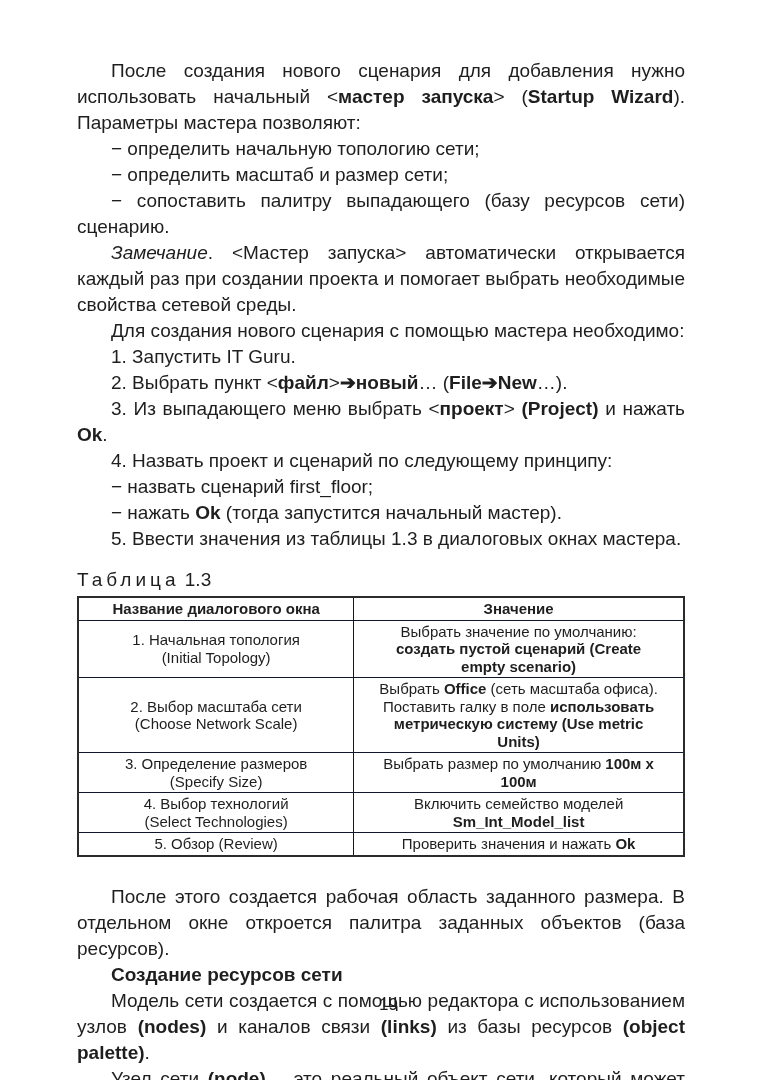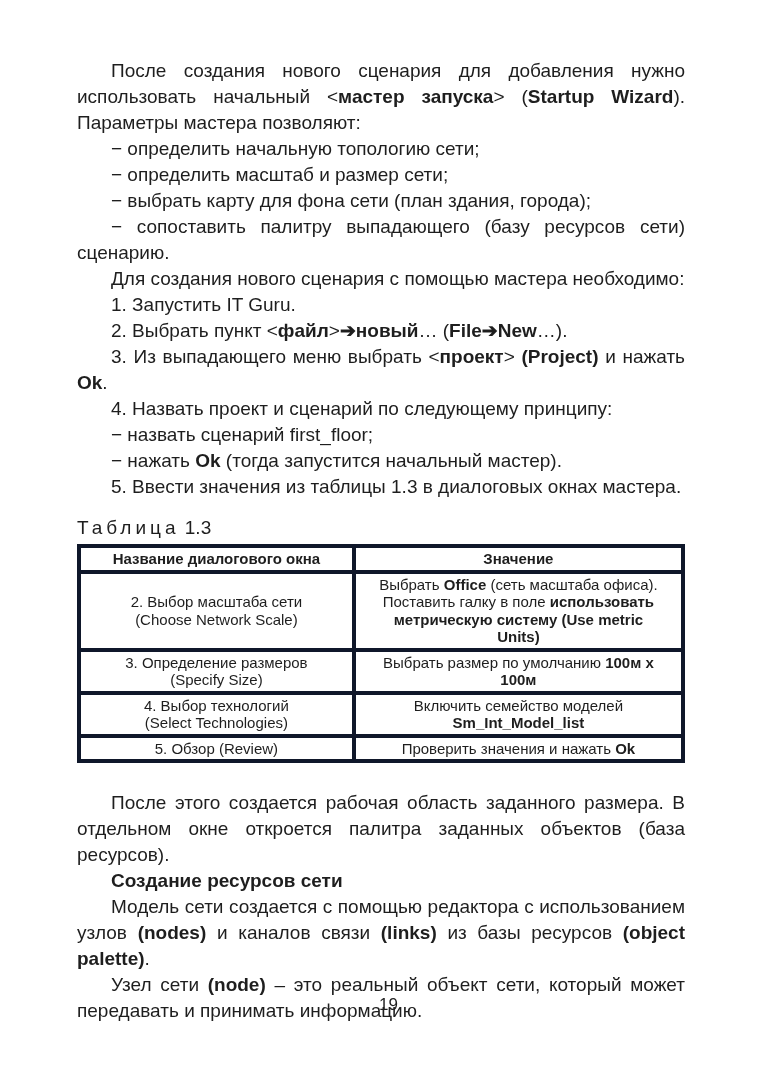--- a/index.html
+++ b/index.html
@@ -33,21 +33,21 @@
   }
   .caption .spaced{letter-spacing:4px;}
   table.dlg{
     width:100%;
     border-collapse:collapse;
     border:2px solid #2b2b2b;
     font-size:15px;
     line-height:17.5px;
   }
   table.dlg th, table.dlg td{
-    border:4px solid #0f172a;
+    border:1px solid #0f172a;
     text-align:center;
     vertical-align:middle;
     padding:2px 20px;
   }
   table.dlg th{font-weight:bold;}
   .col-name{width:45.5%;}
   .after-table{margin-top:27px;}
   .footer{
     position:absolute;
     left:16px;right:0;top:995px;
@@ -58,41 +58,45 @@
 </style>
 </head>
 <body>
 
 <div class="page">
   <div class="content">
 
     <p class="para"><span>После создания нового сценария для добавления нужно использовать начальный &lt;</span><span class="b">мастер запуска</span><span>&gt; (</span><span class="b">Startup Wizard</span><span>). Параметры мастера позволяют:</span></p>
     <p class="para"><span>− определить начальную топологию сети;</span></p>
     <p class="para"><span>− определить масштаб и размер сети;</span></p>
-    <p class="para"><span>− выбрать карту для фона сети (план здания, города);</span></p>
     <p class="para"><span>− сопоставить палитру выпадающего (базу ресурсов сети) сценарию.</span></p>
+    <p class="para"><span class="i">Замечание</span><span>. &lt;Мастер запуска&gt; автоматически открывается каждый раз при создании проекта и помогает выбрать необходимые свойства сетевой среды.</span></p>
     <p class="para"><span>Для создания нового сценария с помощью мастера необходимо:</span></p>
     <p class="para"><span>1. Запустить IT Guru.</span></p>
     <p class="para"><span>2. Выбрать пункт &lt;</span><span class="b">файл</span><span>&gt;</span><span class="b">➔</span><span class="b">новый</span><span>… (</span><span class="b">File</span><span class="b">➔</span><span class="b">New</span><span>…).</span></p>
     <p class="para"><span>3. Из выпадающего меню выбрать &lt;</span><span class="b">проект</span><span>&gt; </span><span class="b">(Project)</span><span> и нажать </span><span class="b">Ok</span><span>.</span></p>
     <p class="para"><span>4. Назвать проект и сценарий по следующему принципу:</span></p>
     <p class="para"><span>− назвать сценарий first_floor;</span></p>
     <p class="para"><span>− нажать </span><span class="b">Ok</span><span> (тогда запустится начальный мастер).</span></p>
     <p class="para"><span>5. Ввести значения из таблицы 1.3 в диалоговых окнах мастера.</span></p>
 
     <div class="caption"><span class="spaced">Таблица</span> <span>1.3</span></div>
 
     <table class="dlg">
       <thead>
         <tr>
           <th class="col-name">Название диалогового окна</th>
           <th>Значение</th>
         </tr>
       </thead>
       <tbody>
+        <tr>
+          <td><span>1. Начальная топология</span><br><span>(Initial Topology)</span></td>
+          <td><span>Выбрать значение по умолчанию: </span><span class="b">создать пустой сценарий (Create empty scenario)</span></td>
+        </tr>
         <tr>
           <td><span>2. Выбор масштаба сети</span><br><span>(Choose Network Scale)</span></td>
           <td><span>Выбрать </span><span class="b">Office</span><span> (сеть масштаба офиса).</span><br><span>Поставить галку в поле </span><span class="b">использовать метрическую систему (Use metric Units)</span></td>
         </tr>
         <tr>
           <td><span>3. Определение размеров (Specify Size)</span></td>
           <td><span>Выбрать размер по умолчанию </span><span class="b">100м x 100м</span></td>
         </tr>
         <tr>
           <td><span>4. Выбор технологий</span><br><span>(Select Technologies)</span></td>

